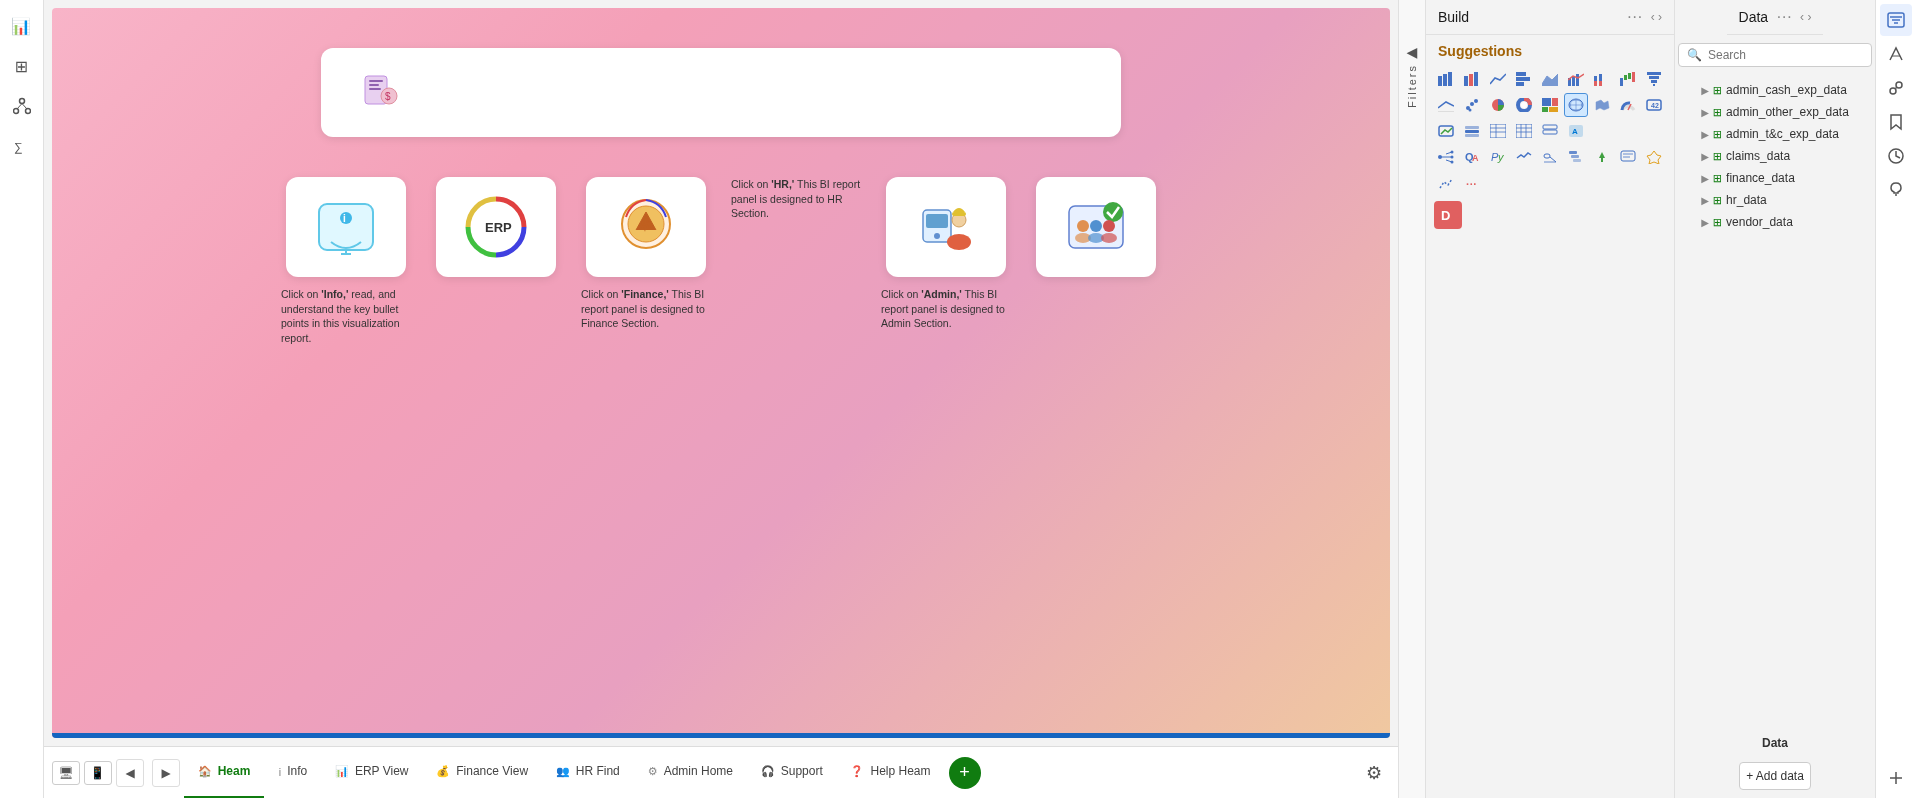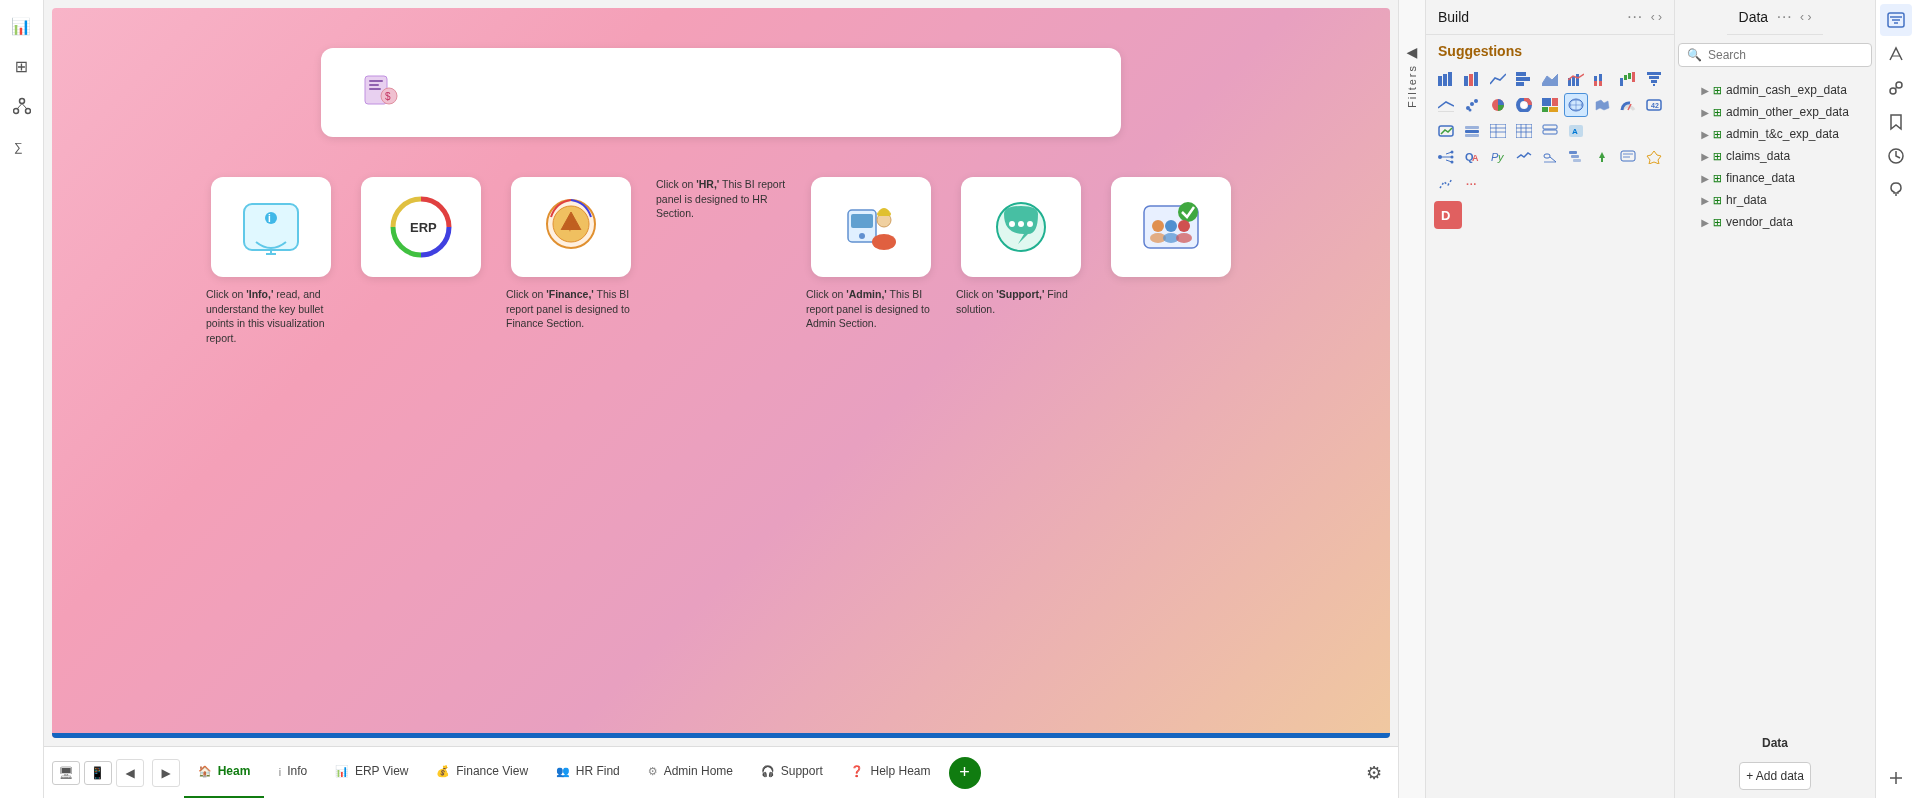--- a/index.html
+++ b/index.html
@@ -461,35 +461,20 @@
 
               <rect x="41" y="20" width="14" height="4" rx="2" fill="#e0c030"></rect>
               <path d="M42 20 Q48 12 54 20" fill="#e0c030"></path>
             </svg>
           </div>
           <div class="nav-card-text">
             Click on <strong>'Admin,'</strong> This BI report panel is designed to Admin Section.
           </div>
         </div>
 
-        <div class="nav-card-wrapper">
-          <div class="nav-card">
-            <svg width="70" height="70" viewBox="0 0 70 70">
-              <circle cx="35" cy="35" r="24" fill="#e0f8f0" stroke="#20b090" stroke-width="2"></circle>
-
-              <path d="M18 22 Q18 42 38 42 L32 52 L42 42 Q52 42 52 22 Q52 14 35 14 Q18 14 18 22Z" fill="#20b090" opacity="0.8"></path>
-              <circle cx="26" cy="32" r="3" fill="white"></circle>
-              <circle cx="35" cy="32" r="3" fill="white"></circle>
-              <circle cx="44" cy="32" r="3" fill="white"></circle>
-            </svg>
-          </div>
-          <div class="nav-card-text">
-            Click on <strong>'Support,'</strong> Find solution.
-          </div>
-        </div>
 
         <div class="nav-card-wrapper">
           <div class="nav-card">
             <svg width="70" height="70" viewBox="0 0 70 70">
               <rect x="8" y="14" width="54" height="42" rx="6" fill="#e8f0ff" stroke="#6080d0" stroke-width="1.5"></rect>
 
               <circle cx="52" cy="20" r="10" fill="#40a840"></circle>
               <polyline points="46,20 51,25 58,15" stroke="white" stroke-width="2.5" fill="none"></polyline>
 
               <circle cx="22" cy="34" r="6" fill="#e09050"></circle>

